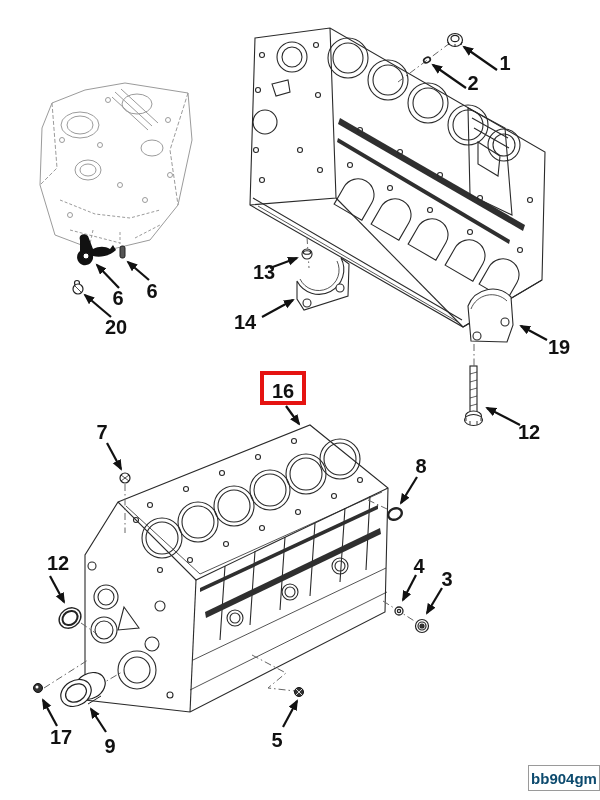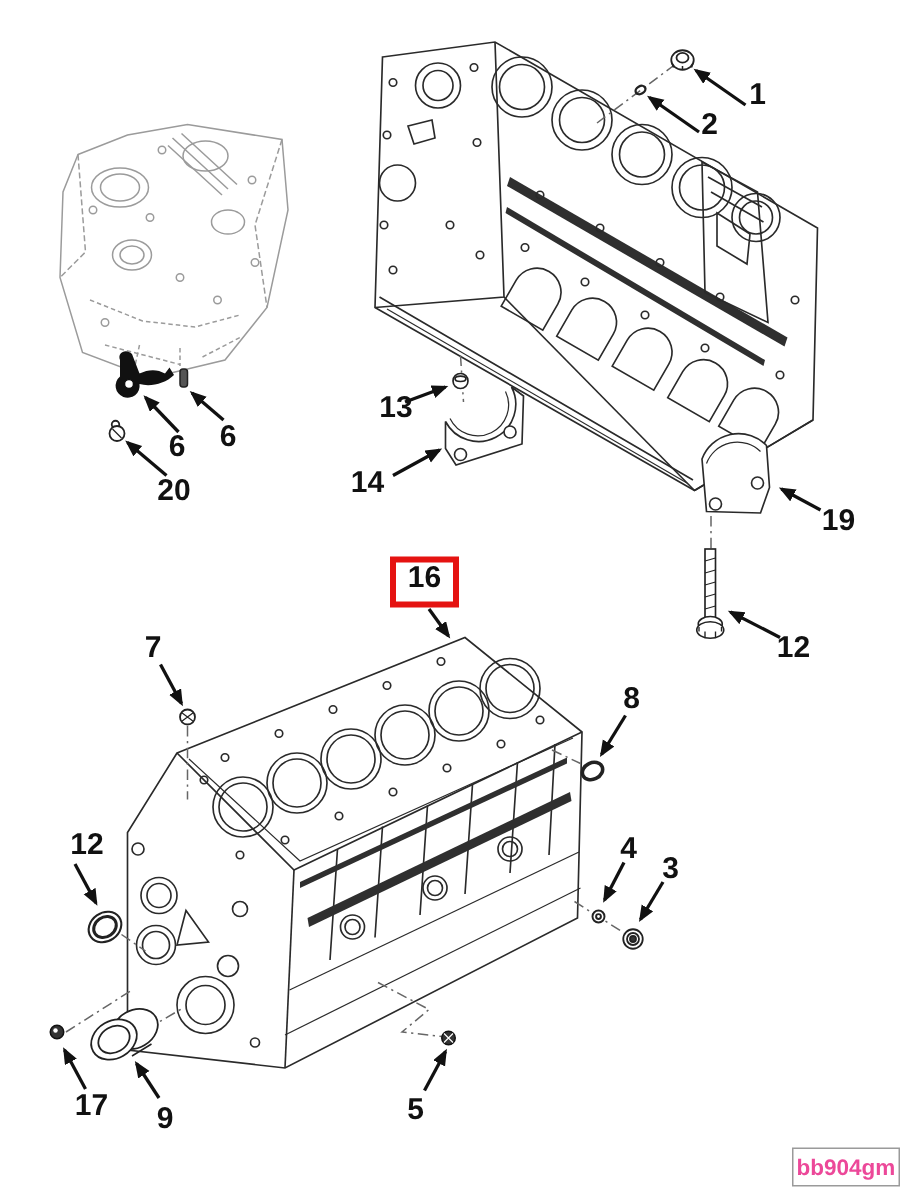--- a/index.html
+++ b/index.html
@@ -9,28 +9,28 @@
   }
   #stage svg{position:absolute;left:0;top:0;}
   .callout{
     position:absolute;transform:translate(-50%,-50%);
     font:bold 20px "Liberation Sans", sans-serif;color:#111;
     line-height:1;user-select:none;cursor:pointer;
   }
   .highlight-box{
     position:absolute;left:260px;top:371px;width:38px;height:26px;
     border:4px solid #e51311;background:#ffffff;
-    display:flex;align-items:flex-start;justify-content:center;
+    display:flex;align-items:flex-end;justify-content:center;
   }
   .highlight-box .callout{position:static;transform:none;}
   .code-box{
     position:absolute;left:528px;top:765px;width:70px;height:24px;
     border:1.5px solid #9a9a9a;background:#fff;
     display:flex;align-items:center;justify-content:center;
-    font:bold 15px "Liberation Sans", sans-serif;color:#ec4899;
+    font:bold 15px "Liberation Sans", sans-serif;color:#0c4a6e;
   }
 </style>
 </head>
 <body>
 
 <div id="stage">
 
   <svg width="600" height="800" viewBox="0 0 600 800">
     <defs>
       <marker id="ah" markerWidth="12" markerHeight="10" refX="9" refY="4.5" orient="auto" markerUnits="userSpaceOnUse">

